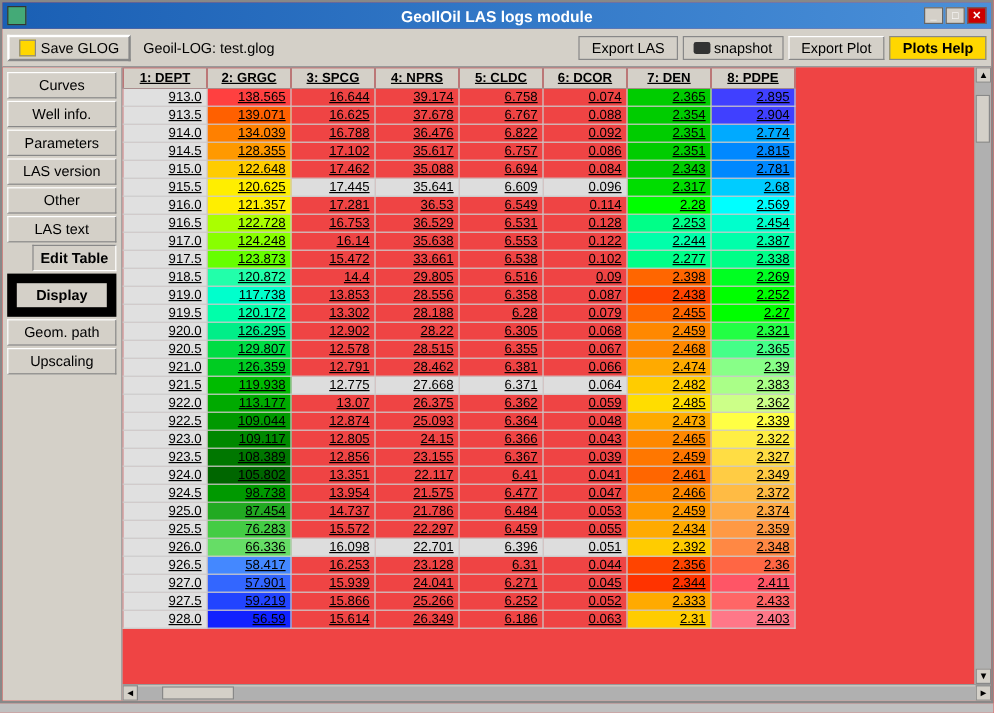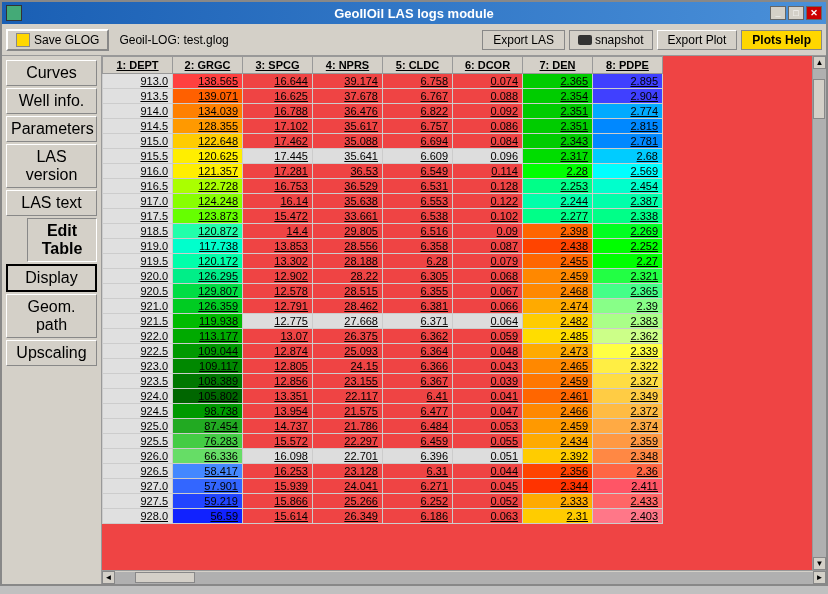--- a/index.html
+++ b/index.html
@@ -143,36 +143,36 @@
       padding: 4px 4px;
       gap: 2px;
     }
     .sidebar-btn {
       background: #d4d0c8;
       border: 1px solid #888;
       border-top-color: #fff;
       border-left-color: #fff;
       padding: 3px 4px;
       cursor: pointer;
-      font-size: 16px;
+      font-size: 12px;
       text-align: center;
     }
     .sidebar-btn.active {
       background: #d4d0c8;
       border-top-color: #888;
       border-left-color: #888;
       border-right-color: #fff;
       border-bottom-color: #fff;
       font-weight: bold;
       margin-left: 21px;
     }
     .sidebar-btn.display-btn {
       background: #d4d0c8;
-      font-weight: normal;
-      border: 2px solid #000000;
+      font-weight: bold;
+      border: 8px solid #000000;
     }
     .table-area {
       flex: 1;
       overflow: hidden;
       display: flex;
       flex-direction: column;
       position: relative;
     }
     .table-scroll {
       overflow: auto;
@@ -288,20 +288,21 @@
     </button>
   </div>
 
   <div class="main-area">
 
     <div class="sidebar">
       <button class="sidebar-btn">Curves</button>
       <button class="sidebar-btn">Well info.</button>
       <button class="sidebar-btn">Parameters</button>
       <button class="sidebar-btn">LAS version</button>
+      <button class="sidebar-btn">Other</button>
       <button class="sidebar-btn">LAS text</button>
       <button class="sidebar-btn active">Edit Table</button>
       <button class="sidebar-btn display-btn">Display</button>
       <button class="sidebar-btn">Geom. path</button>
       <button class="sidebar-btn">Upscaling</button>
     </div>
 
     <div class="table-area">
       <div style="display:flex;flex:1;overflow:hidden;">
         <div class="table-scroll">

